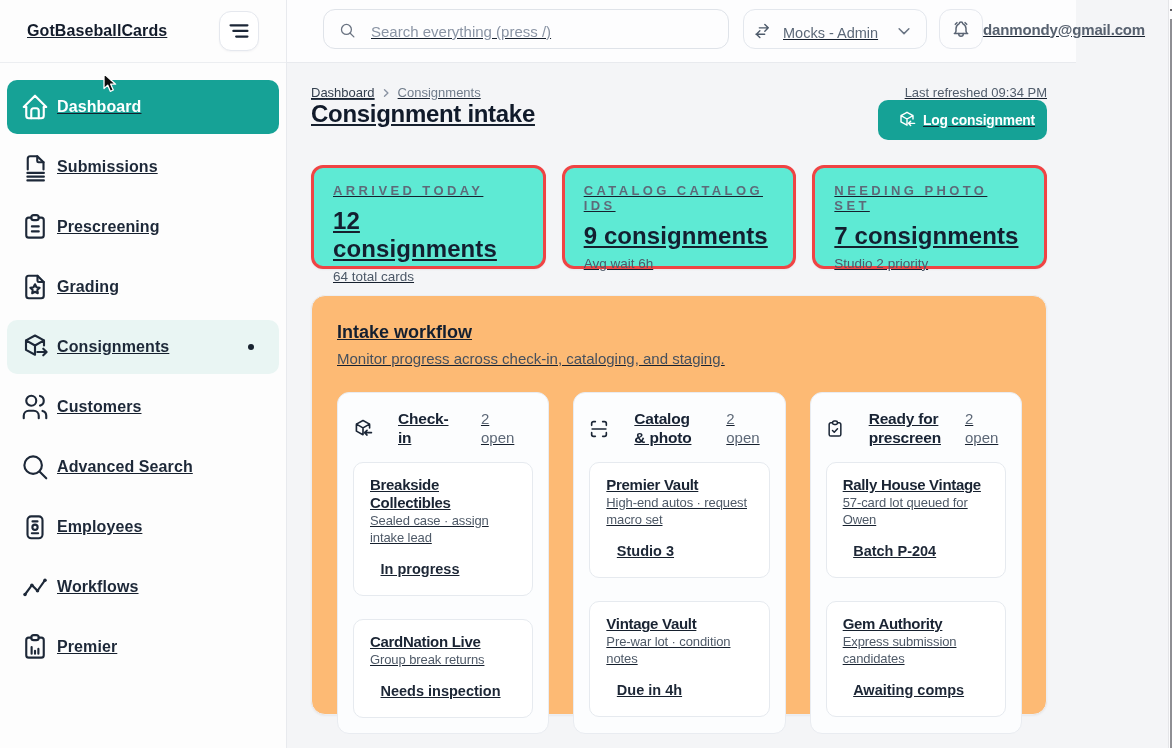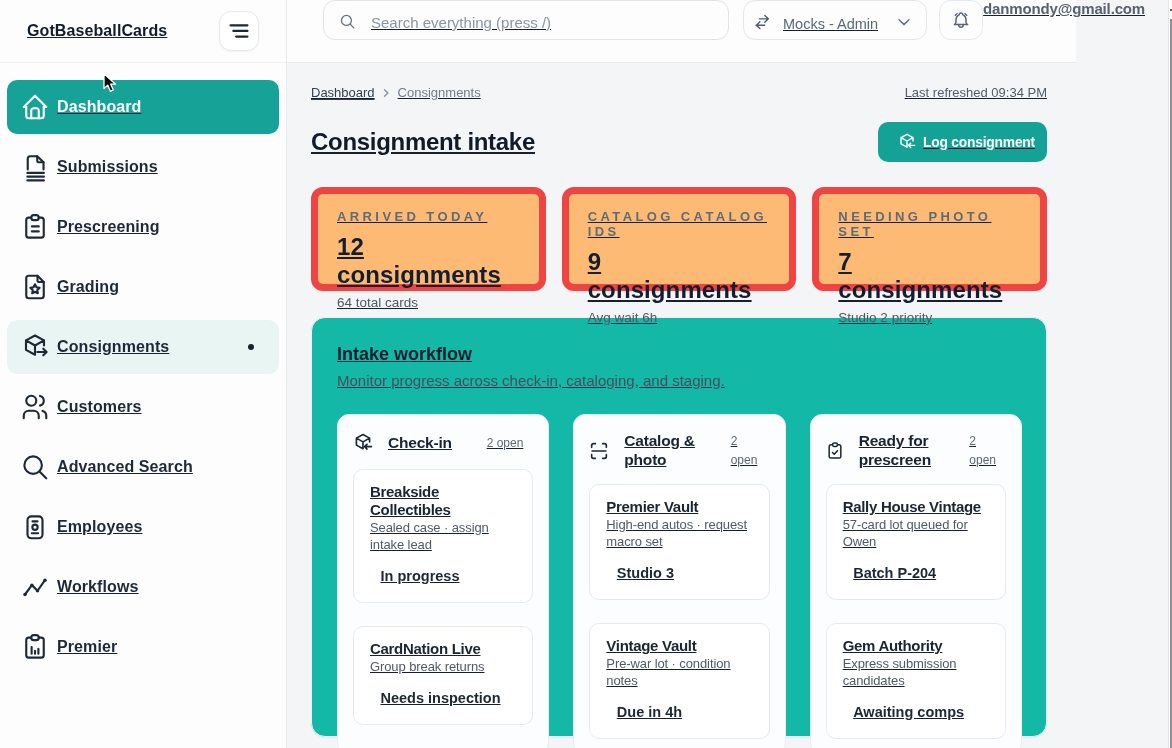--- a/index.html
+++ b/index.html
@@ -20,58 +20,58 @@
   .nav-item { height:53.5px; border-radius:10px; display:flex; align-items:center; padding:0 25px 0 13px; color:#1d2838; cursor:default; }
   .nav-item .nicon { width:30px; height:30px; flex:none; display:flex; color:#1d2838; position:relative; top:0.5px; }
   .nav-item .nlabel { margin-left:7px; font-size:16px; font-weight:600; letter-spacing:.1px; }
   .nav-item.active { background:#16a296; color:#fff; }
   .nav-item.active .nicon { color:#fff; }
   .nav-item.hilite { background:#e9f5f3; }
   .nav-dot { margin-left:auto; width:6px; height:6px; border-radius:50%; background:#18222f; }
 
   
   .main { flex:1; display:flex; flex-direction:column; min-width:0; background:#f4f5f7; }
-  .topbar { height:63px; flex:none; background:#fdfdfe; border-bottom:1px solid #e8eaee; display:flex; align-items:flex-start; padding:0 29px 4px 36px; }
+  .topbar { height:63px; flex:none; background:#fdfdfe; border-bottom:1px solid #e8eaee; display:flex; align-items:center; padding:0 29px 4px 36px; }
   .search-box { flex:none; width:406px; height:40px; border:1px solid #dfe3e9; border-radius:12px; background:#fdfdfe; display:flex; align-items:center; padding:0 12px 0 15px; }
   .search-box .sicon { width:17px; height:17px; color:#6a7382; flex:none; position:relative; top:1.5px; }
   .search-box input { border:0; outline:0; background:transparent; margin-left:15px; font-size:15px; font-family:inherit; color:#30394a; width:100%; position:relative; top:2.5px; }
   .search-box input::placeholder { color:#8a94a4; }
   .env-btn { flex:none; margin-left:14px; height:40px; border:1px solid #e3e7ed; border-radius:12px; background:#fdfdfe; display:flex; align-items:center; padding:0 13px 0 12px; color:#5b6878; }
   .env-btn .eicon { width:20px; height:20px; color:#4d5a6a; position:relative; top:1.5px; margin-left:-4px; }
   .env-btn .elabel { margin:0 10px 0 11px; font-size:14.5px; font-weight:500; white-space:nowrap; position:relative; top:4px; }
   .env-btn .chev { width:18px; height:18px; color:#6a7584; position:relative; top:2px; margin-left:7px; }
   .bell-btn { flex:none; margin-left:12px; width:44px; height:40px; border:1px solid #e5e8ee; border-radius:12px; background:#fdfdfe; display:flex; align-items:center; justify-content:center; color:#5b6574; }
   .email { margin-left:auto; font-size:15px; font-weight:600; color:#57616f; letter-spacing:-0.15px; white-space:nowrap; }
 
   .content { padding:21px 29px 0 24px; flex:1; min-height:0; }
   .crumb-row { display:flex; align-items:center; font-size:13px; height:16px; }
   .crumb-link { color:#333f4e; text-decoration:underline; text-underline-offset:2px; }
   .crumb-sep { margin:0 6px 0 5px; color:#8a93a3; display:inline-flex; width:12px; height:12px; position:relative; top:0.5px; }
   .crumb-cur { color:#717d8c; }
   .refreshed { margin-left:auto; color:#515d6c; }
-  .title-row { margin-top:22px; display:flex; align-items:center; justify-content:space-between; height:40px; }
+  .title-row { margin-top:0; display:flex; align-items:flex-start; justify-content:space-between; height:40px; }
   h1 { font-size:24px; font-weight:700; color:#101a2a; letter-spacing:-0.3px; }
   .log-btn { height:40px; background:#15a296; color:#fff; border:none; border-radius:10px; display:flex; align-items:center; padding:0 12px 0 13px; font-family:inherit; }
   .log-btn span { margin-left:6px; font-size:13.8px; font-weight:600; letter-spacing:-0.2px; }
 
   .stats { display:flex; gap:16px; margin-top:25px; }
-  .stat { flex:1; background:#fdba74; border:7px solid #ef4444; border-radius:12px; padding:17px 19px; height:104px; box-shadow:0 1px 2px rgba(16,24,40,.05); }
+  .stat { flex:1; background:#5eead4; border:3px solid #ef4444; border-radius:12px; padding:17px 19px; height:104px; box-shadow:0 1px 2px rgba(16,24,40,.05); }
   .stat-label { font-size:13px; font-weight:600; letter-spacing:3.4px; color:#5d6a79; margin-top:-2.5px; }
   .stat-value { margin-top:9px; font-size:24px; font-weight:700; color:#131f30; letter-spacing:.1px; }
   .stat-sub { margin-top:6px; font-size:13.5px; color:#4d5968; }
 
-  .panel { margin-top:26px; background:#14b8a6; border:1px solid #eceef2; border-radius:14px; padding:26px 24px 24px 25px; height:420px; box-shadow:0 1px 2px rgba(16,24,40,.05); }
+  .panel { margin-top:26px; background:#fdba74; border:1px solid #eceef2; border-radius:14px; padding:26px 24px 24px 25px; height:420px; box-shadow:0 1px 2px rgba(16,24,40,.05); }
   .panel h2 { font-size:18px; font-weight:700; color:#131f30; }
   .panel-sub { margin-top:7px; font-size:15px; color:#46505d; }
   .cols { display:flex; gap:24px; margin-top:25px; align-items:stretch; }
   .col { flex:1; min-width:0; border:1px solid #e9ecf1; border-radius:12px; background:#fcfdfe; padding:17px 15px 15px; min-height:299px; }
-  .col-head { display:flex; align-items:center; gap:14px; padding:0 10px 0 0; margin-bottom:14.5px; }
+  .col-head { display:flex; align-items:center; gap:24px; padding:0 10px 0 0; margin-bottom:14.5px; }
   .col-head .cicon { width:22px; height:22px; flex:none; color:#1b2636; position:relative; top:0; margin-left:-1px; }
   .col-title { flex:1 1 auto; font-size:15.5px; font-weight:700; color:#182334; line-height:18.5px; letter-spacing:-0.2px; }
-  .col-open { flex:0 1 auto; font-size:12px; color:#5d6877; line-height:18.5px; }
+  .col-open { flex:0 1 auto; font-size:15px; color:#5d6877; line-height:18.5px; }
   .kcard { background:#fff; border:1px solid #e6eaef; border-radius:10px; padding:13.5px 14px 17px 16px; }
   .col:nth-child(2) .kcard:nth-child(2) .kdesc { max-width:170px; }
   .col:nth-child(3) .cicon { width:20px; height:20px; }
   .kcard + .kcard { margin-top:23px; }
   .kcard h4 { font-size:15px; font-weight:700; color:#1a2433; line-height:18px; letter-spacing:-0.3px; }
   .kdesc { margin-top:0px; font-size:13px; letter-spacing:-0.1px; color:#4f5a68; line-height:17px; }
   .kstatus { margin-top:14.5px; padding-left:10.5px; font-size:14.5px; font-weight:700; color:#1d2736; line-height:17px; }
 
   
   .sb-track { position:absolute; top:0; right:0; width:4px; height:748px; background:#fcfcfd; border-left:1px solid #e4e5e8; }

